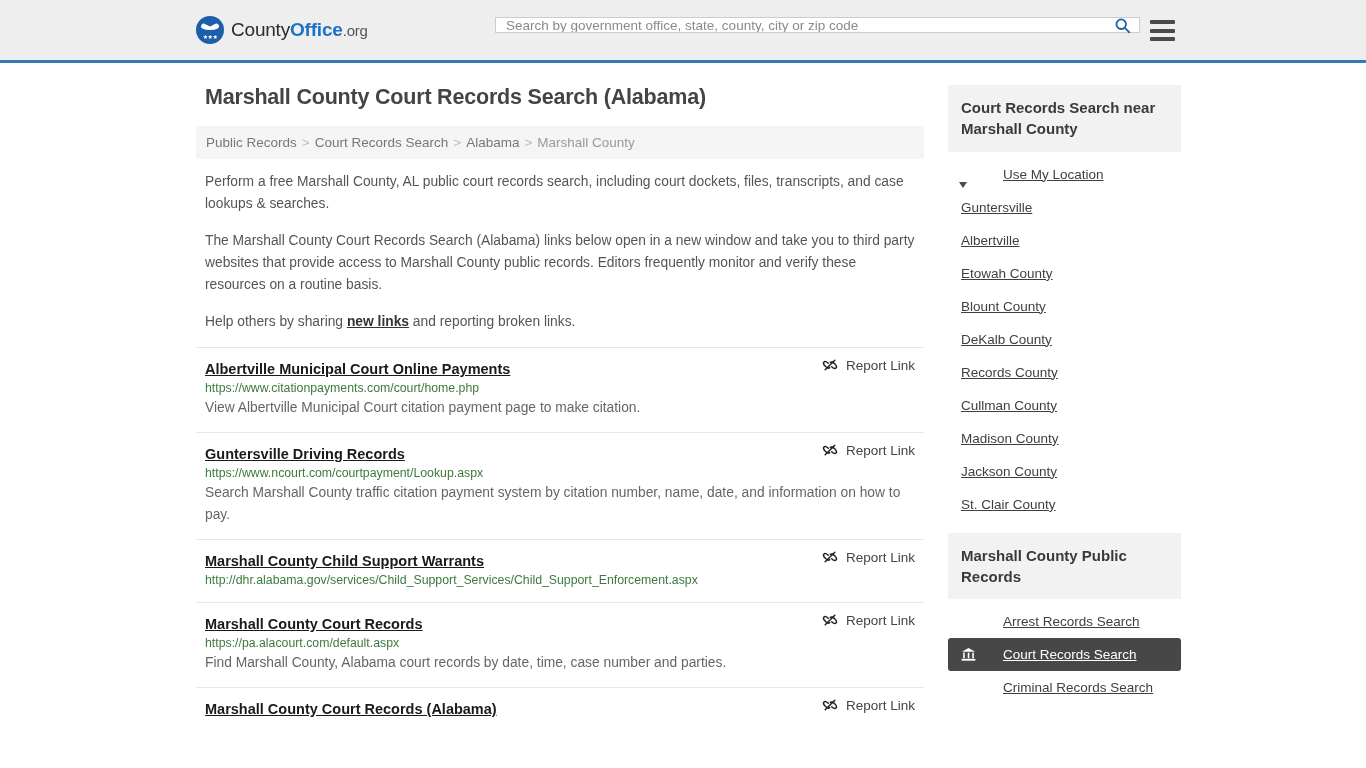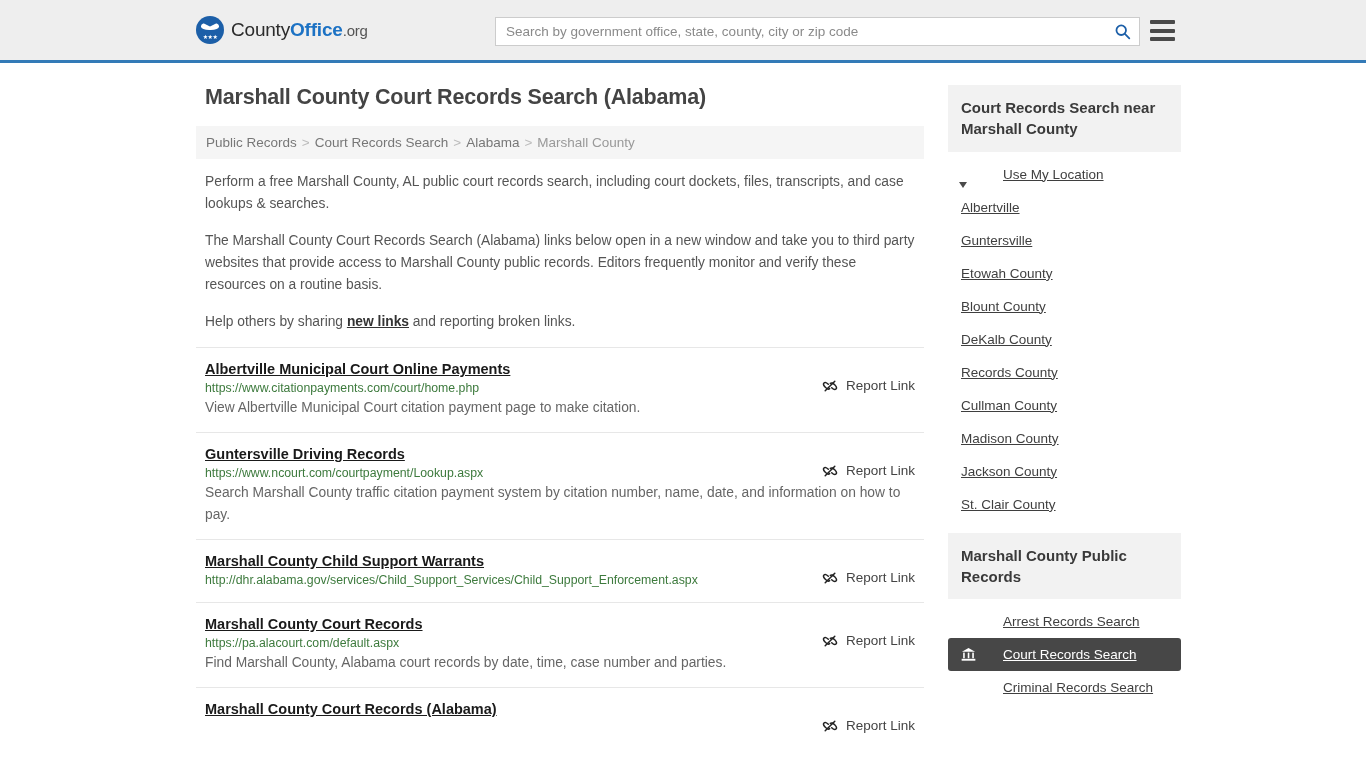--- a/index.html
+++ b/index.html
@@ -61,21 +61,21 @@
   }
   .brand-county { color: #2b2b2b; }
   .brand-office { color: #1c72c4; font-weight: bold; }
   .brand-org { color: #555555; font-size: 15px; }
 
   .search-wrap {
     position: absolute;
     left: 495px;
     top: 17px;
     width: 645px;
-    height: 29px;
+    height: 16px;
     background: #ffffff;
     border: 1px solid #cccccc;
     display: flex;
     align-items: center;
   }
   .search-input {
     flex: 1 1 auto;
     border: 0;
     outline: 0;
     height: 100%;
@@ -178,23 +178,23 @@
   }
   .link-desc {
     font-size: 13.8px;
     line-height: 1.6;
     color: #666666;
     max-width: 700px;
   }
   .report-link {
     position: absolute;
     right: 9px;
-    top: 30px;
-    display: flex;
-    align-items: flex-start;
+    top: 9px;
+    display: flex;
+    align-items: center;
     gap: 8px;
     font-size: 13.5px;
     color: #444444;
     cursor: pointer;
     white-space: nowrap;
   }
   .report-link .label { text-decoration: none; }
 
   
   .side-panel { margin-bottom: 12px; }
@@ -350,26 +350,26 @@
         <li>
           <a class="side-row" href="#">
             <span class="ico"><span class="pin"></span></span>
             <span class="txt">Use My Location</span>
           </a>
         </li>
       </ul>
       <ul class="side-list" id="nearby-list" style="padding-top:0">
           <li>
             <a href="#" class="side-row">
+              <span class="txt">Guntersville</span>
+            </a>
+          </li>
+          <li>
+            <a href="#" class="side-row">
               <span class="txt">Albertville</span>
-            </a>
-          </li>
-          <li>
-            <a href="#" class="side-row">
-              <span class="txt">Guntersville</span>
             </a>
           </li>
           <li>
             <a href="#" class="side-row">
               <span class="txt">Etowah County</span>
             </a>
           </li>
           <li>
             <a href="#" class="side-row">
               <span class="txt">Blount County</span>

